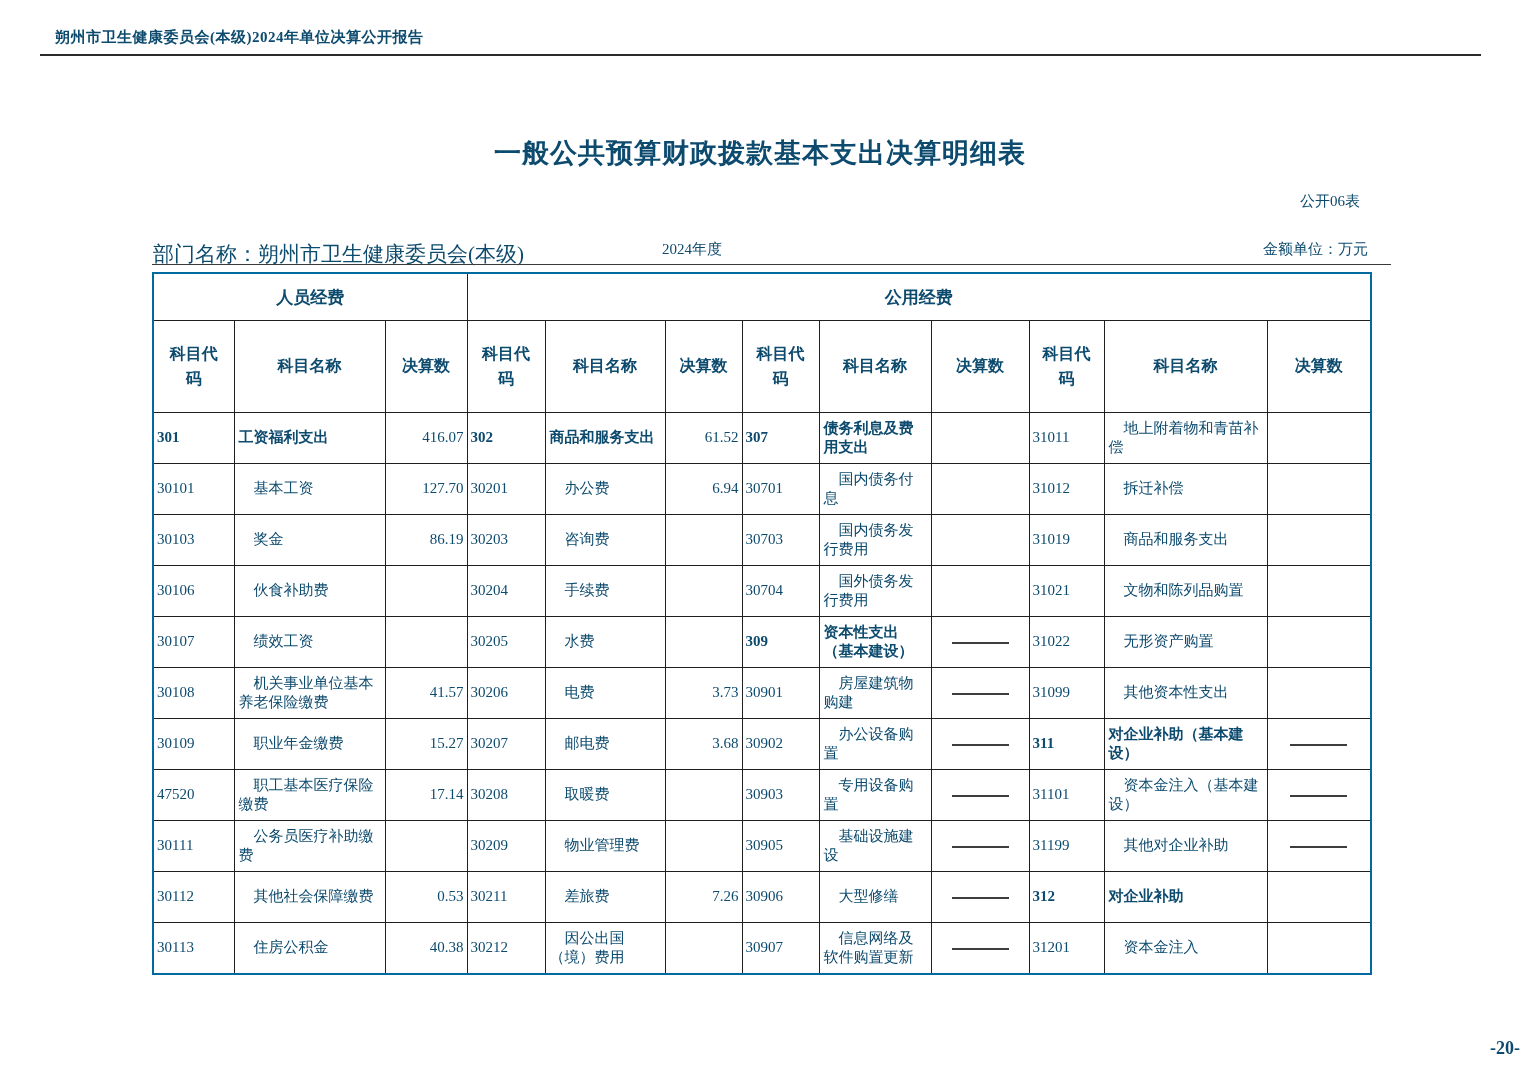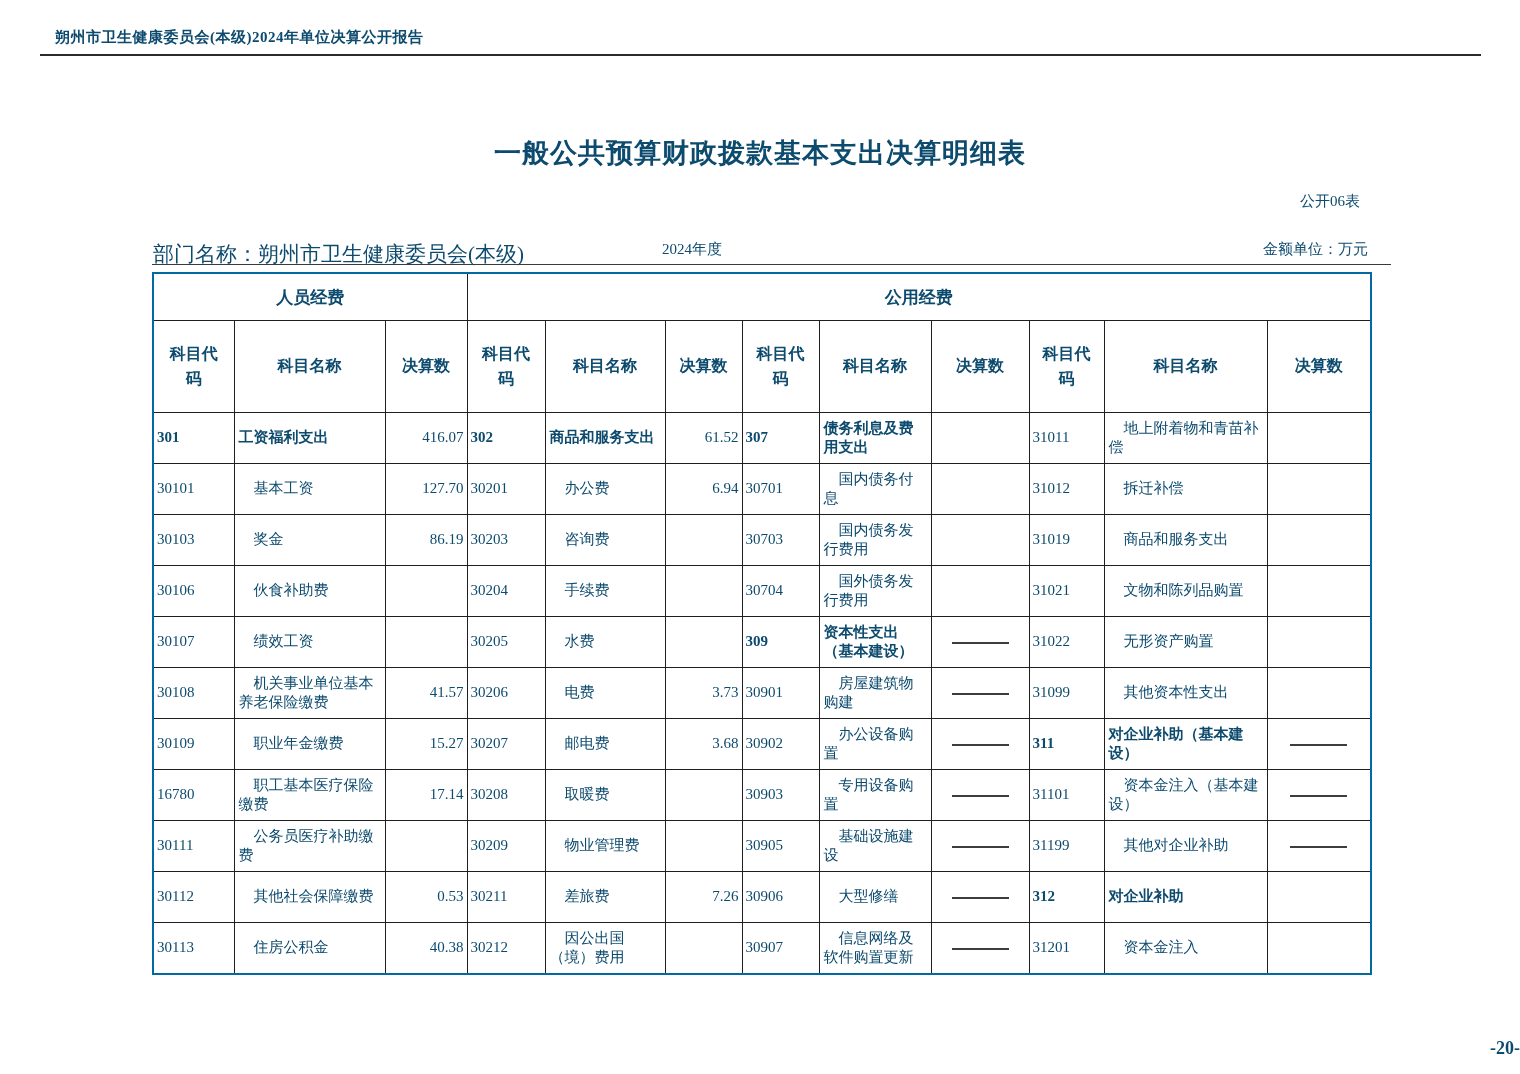--- a/index.html
+++ b/index.html
@@ -179,21 +179,21 @@
           <td class="name detail">邮电费</td>
           <td class="amt">3.68</td>
           <td class="code gd">30902</td>
           <td class="name detail">办公设备购置</td>
           <td class="amt center"><span class="dash"></span></td>
           <td class="code gd bold">311</td>
           <td class="name bold">对企业补助（基本建设）</td>
           <td class="amt center"><span class="dash"></span></td>
         </tr>
         <tr>
-          <td class="code">16780</td>
+          <td class="code">47520</td>
           <td class="name detail">职工基本医疗保险缴费</td>
           <td class="amt">17.14</td>
           <td class="code gd">30208</td>
           <td class="name detail">取暖费</td>
           <td class="amt"></td>
           <td class="code gd">30903</td>
           <td class="name detail">专用设备购置</td>
           <td class="amt center"><span class="dash"></span></td>
           <td class="code gd">31101</td>
           <td class="name detail">资本金注入（基本建设）</td>

